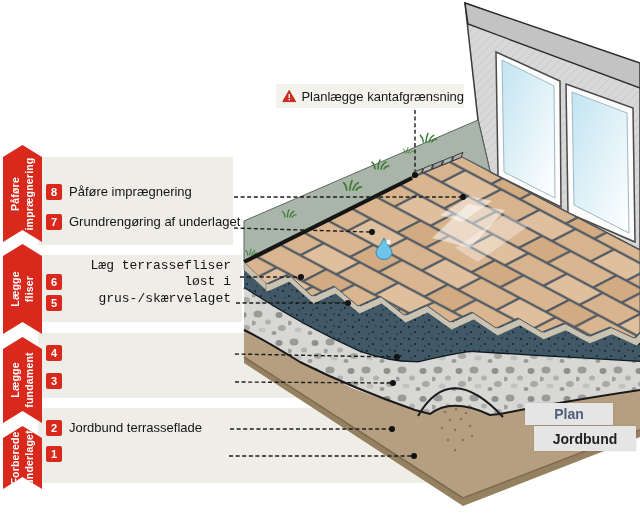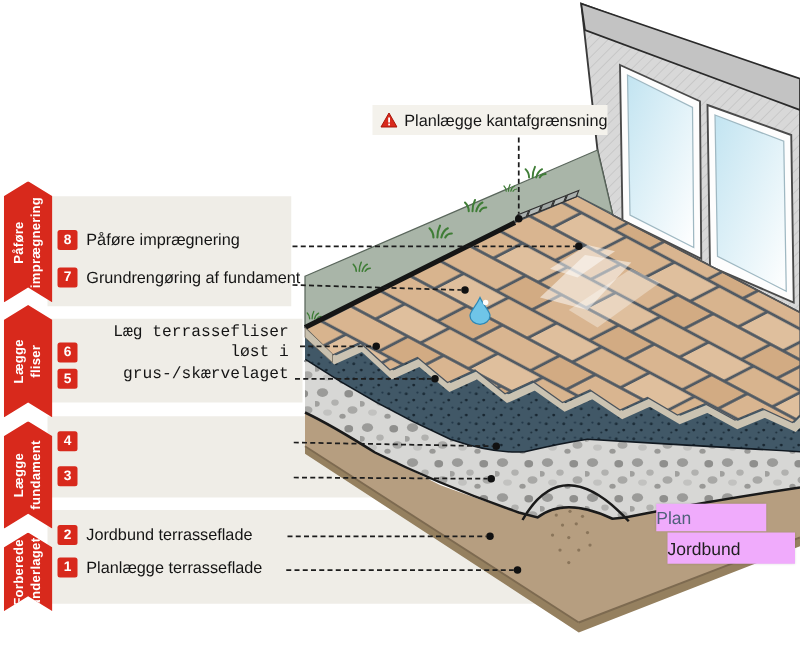--- a/index.html
+++ b/index.html
@@ -48,29 +48,28 @@
   .step-4{left:46px;top:345px;}
   .step-3{left:46px;top:373px;}
   .step-2{left:46px;top:420px;}
   .step-1{left:46px;top:446px;}
 
   
   .warning{
     position:absolute;left:276px;top:84px;width:188px;height:24px;z-index:10;
     background:#f4f2ec;display:flex;align-items:center;gap:5px;padding-left:6px;
     box-sizing:border-box;
-    margin-left:22px;
   }
   .warning-text{font-size:13px;color:#161616;white-space:nowrap;}
 
   
   .scene{position:absolute;left:0;top:0;z-index:5;pointer-events:none;}
 
   
-  .callout{position:absolute;background:#f0abfc;z-index:6;display:flex;align-items:center;justify-content:flex-start;box-shadow:0 0 2px rgba(0,0,0,.12);}
+  .callout{position:absolute;background:#e5e5e5;z-index:6;display:flex;align-items:center;justify-content:center;box-shadow:0 0 2px rgba(0,0,0,.12);font-weight:bold;}
   .callout-plan{left:525px;top:403px;width:88px;height:22px;}
   .callout-plan span{font-size:14px;color:#50607a;}
   .callout-jordbund{left:534px;top:426px;width:102px;height:25px;}
   .callout-jordbund span{font-size:14px;color:#1f1f1f;}
 </style>
 </head>
 <body>
 
 <div class="panel panel-a"></div>
 <div class="panel panel-b"></div>
@@ -101,42 +100,41 @@
     <span style="display:block">underlaget</span>
   </div>
 </div>
 
 <div class="step step-8">
   <span class="badge">8</span>
   <span class="step-text">Påføre imprægnering</span>
 </div>
 <div class="step step-7">
   <span class="badge">7</span>
-  <span class="step-text">Grundrengøring af fundament</span>
+  <span class="step-text">Grundrengøring af underlaget</span>
 </div>
 <div class="step step-6">
   <span class="badge">6</span>
   <span class="step-text">Læg terrassefliser løst i grus-/skærvelaget</span>
 </div>
 <div class="step step-5">
   <span class="badge">5</span>
 </div>
 <div class="step step-4">
   <span class="badge">4</span>
 </div>
 <div class="step step-3">
   <span class="badge">3</span>
 </div>
 <div class="step step-2">
   <span class="badge">2</span>
   <span class="step-text">Jordbund terrasseflade</span>
 </div>
 <div class="step step-1">
   <span class="badge">1</span>
-  <span class="step-text">Planlægge terrasseflade</span>
 </div>
 
 <svg class="scene" width="640" height="524" viewBox="0 0 640 524">
   <defs>
     <pattern id="hatch" width="6" height="6" patternUnits="userSpaceOnUse" patternTransform="rotate(45)">
       <line x1="0" y1="0" x2="0" y2="6" stroke="rgba(70,70,70,0.18)" stroke-width="1"></line>
     </pattern>
     <linearGradient id="glass" x1="0" y1="0" x2="1" y2="1">
       <stop offset="0" stop-color="#c2e4f1"></stop>
       <stop offset="1" stop-color="#ffffff"></stop>

